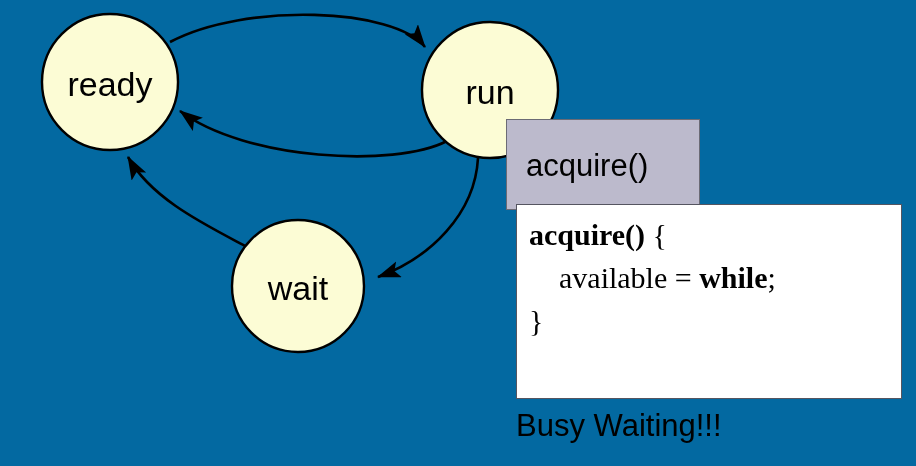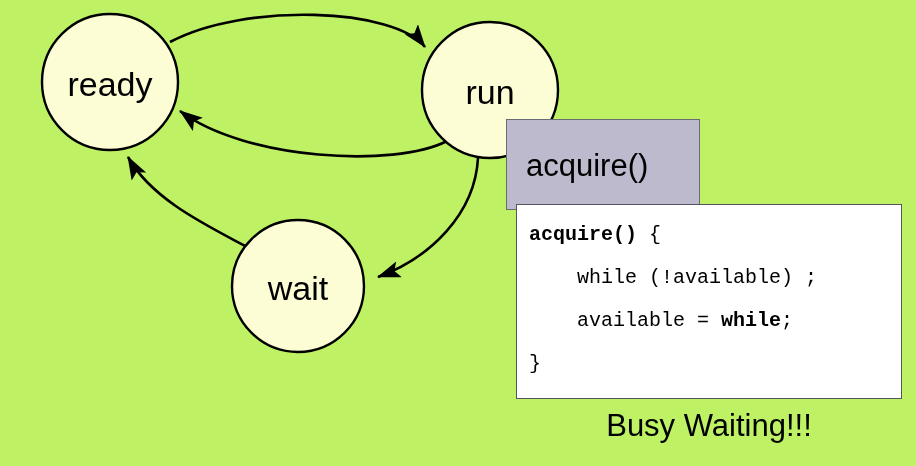--- a/index.html
+++ b/index.html
@@ -9,21 +9,21 @@
     background: #ffffff;
   }
   body {
     font-family: "Liberation Sans", sans-serif;
     -webkit-font-smoothing: antialiased;
   }
   #stage {
     position: relative;
     width: 916px;
     height: 466px;
-    background: #bef264;
+    background: #0369a1;
     overflow: hidden;
   }
 
   
   #graph-layer {
     position: absolute;
     left: 0;
     top: 0;
     width: 916px;
     height: 466px;
@@ -67,41 +67,41 @@
     width: 386px;
     height: 195px;
     background: #ffffff;
     border: 1px solid #555560;
     box-sizing: border-box;
     z-index: 10;
   }
   #code-listing {
     margin: 0;
     padding: 8px 0 0 12px;
-    font-family: Liberation Mono, monospace;
-    font-size: 20px;
+    font-family: Liberation Serif, serif;
+    font-size: 30px;
     line-height: 43px;
     color: #000000;
     white-space: pre;
   }
   #code-listing .ln {
     display: block;
     white-space: pre;
   }
   #code-listing b {
     font-weight: bold;
   }
 
   
   #caption {
     position: absolute;
     left: 516px;
     top: 407px;
     width: 386px;
-    text-align: center;
+    text-align: left;
     font-size: 31px;
     color: #000000;
     line-height: 1.2;
     white-space: nowrap;
   }
 </style>
 </head>
 <body>
 
 <div id="stage">
@@ -137,18 +137,18 @@
       <circle cx="298" cy="286" r="66" fill="#fcfcd5" stroke="#000000" stroke-width="2.4"></circle>
       <text class="node-label" x="298" y="288">wait</text>
     </g>
   </svg>
 
   <div id="acquire-tab">
     <span class="tab-text">acquire()</span>
   </div>
 
   <div id="code-box">
-    <div id="code-listing"><span class="ln"><b>acquire()</b><span> {</span></span><span class="ln"><span>    while (!available) ;</span></span><span class="ln"><span>    available = </span><b>while</b><span>;</span></span><span class="ln"><span>}</span></span></div>
+    <div id="code-listing"><span class="ln"><b>acquire()</b><span> {</span></span><span class="ln"><span>    available = </span><b>while</b><span>;</span></span><span class="ln"><span>}</span></span></div>
   </div>
 
   <div id="caption">Busy Waiting!!!</div>
 
 </div>
 
 </body></html>

